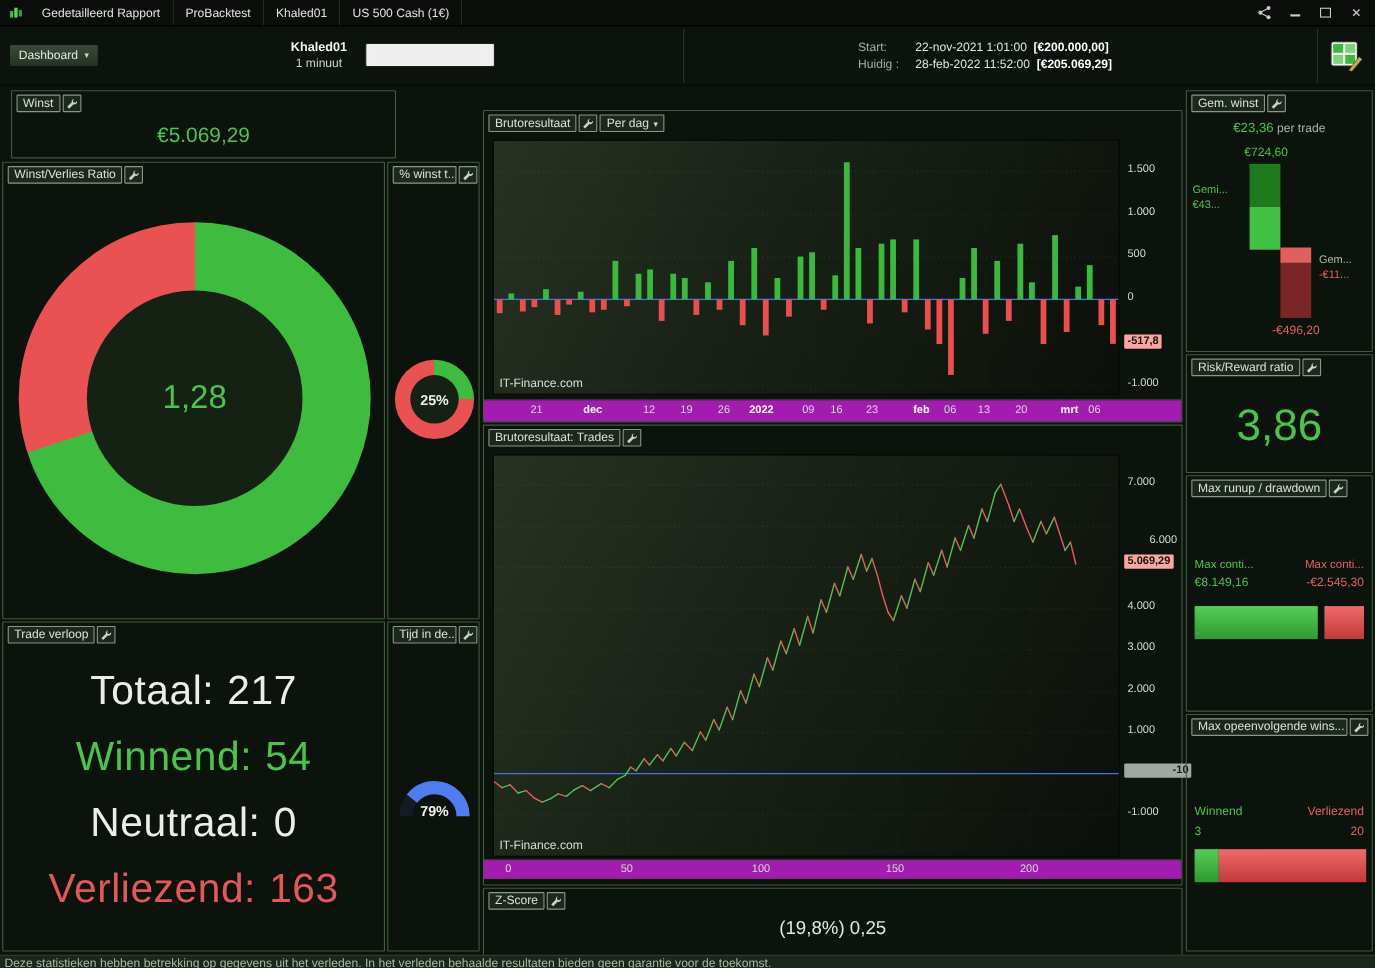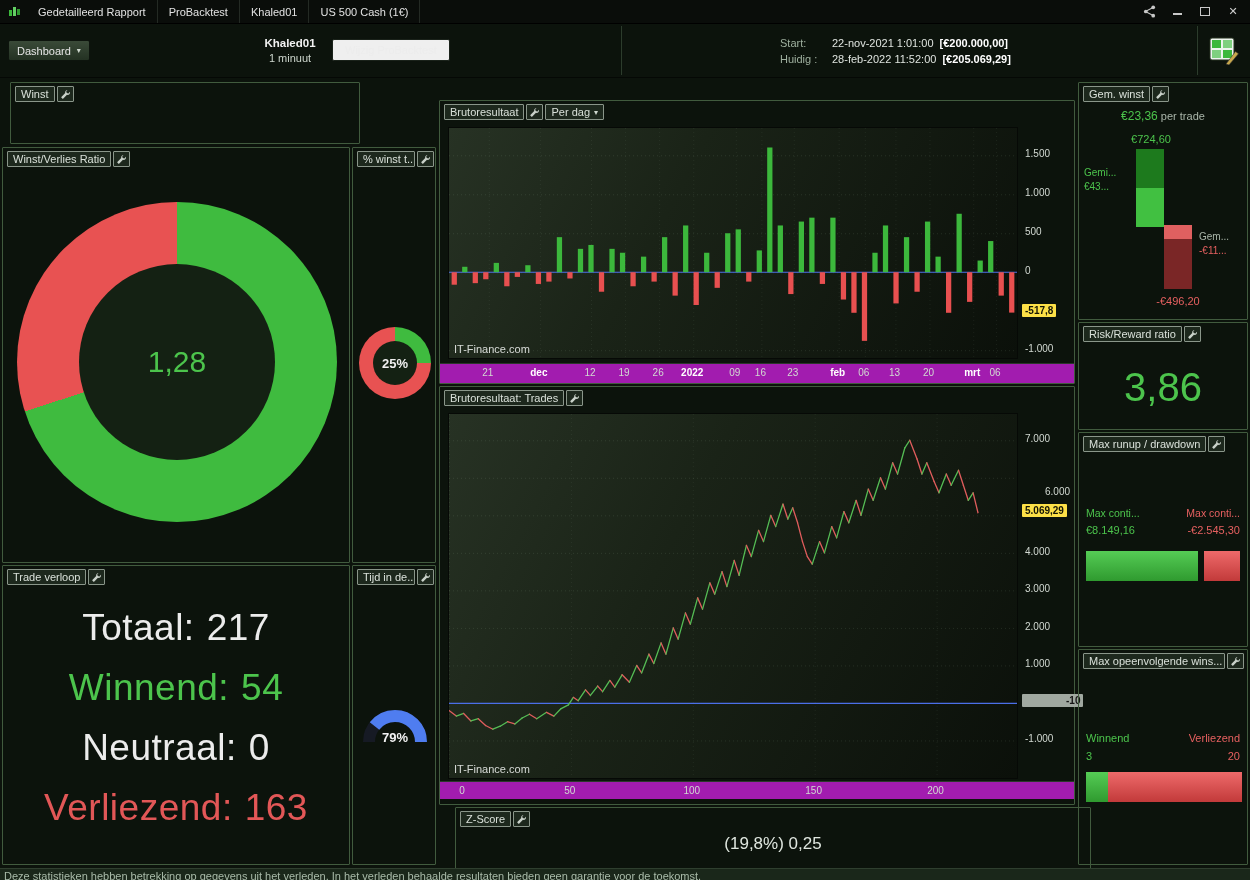--- a/index.html
+++ b/index.html
@@ -65,21 +65,21 @@
   .tv-row{font-size:37px;line-height:60px;letter-spacing:.5px}
   .tv-row .v{margin-left:12px}
   .c-white{color:#ececec}.c-green{color:#4cc44c}.c-red{color:#e25757}
 
   
   .plot{position:absolute;border:1px solid #060906;
     background:linear-gradient(118deg,#273224 0%,#1a2317 38%,#0b100a 100%)}
   .axis-y{position:absolute}
   .ylab{position:absolute;left:5px;font-size:10px;color:#d2d9d2;white-space:nowrap}
   .ylab.tag{left:2px;padding:1px 3px;font-weight:bold;border-radius:1px}
-  .ylab.tag.yellow{background:#fde047;color:#151505}
+  .ylab.tag.yellow{background:#fca5a5;color:#151505}
   .ylab.tag.grey{background:#a0a8a0;color:#151515}
   .axis-x{position:absolute;background:#a21caf;border-top:1px solid #2b372b}
   .xlab{position:absolute;top:3px;width:36px;text-align:center;font-size:10px;color:#d2d9d2}
   .xlab.bold{font-weight:bold;color:#ffffff}
   .watermark{position:absolute;left:5px;bottom:3px;font-size:11px;color:#e9ece9;opacity:.9}
   .gw-lab{position:absolute;font-size:10px;white-space:nowrap}
   .bar-v{position:absolute}
   .r-label{position:absolute;font-size:10.5px;white-space:nowrap}
   .r-value{position:absolute;font-size:11px;font-weight:bold;white-space:nowrap}
   .hbar{position:absolute;height:30px}
@@ -174,20 +174,21 @@
     <div class="chiprow">
       <span class="chip">
           <span>Winst</span>
         </span>
       <span class="toolbtn">
           <svg width="11" height="11" viewBox="0 0 12 12">
             <path d="M8.2 1.1a2.6 2.6 0 0 0-2.5 3.3L1.2 8.9l1.9 1.9 4.5-4.5a2.6 2.6 0 0 0 3.3-3.2L9.2 4.8l-1.9-.5-.5-1.9z" fill="#c9d1c9"></path>
           </svg>
         </span>
     </div>
+    <div class="center-val big-green" style="top:30px;font-size:19px">€5.069,29</div>
   </div>
 
   <div class="panel" style="left:2px;top:147px;width:348px;height:416px">
     <div class="chiprow">
       <span class="chip">
           <span>Winst/Verlies Ratio</span>
         </span>
       <span class="toolbtn">
           <svg width="11" height="11" viewBox="0 0 12 12">
             <path d="M8.2 1.1a2.6 2.6 0 0 0-2.5 3.3L1.2 8.9l1.9 1.9 4.5-4.5a2.6 2.6 0 0 0 3.3-3.2L9.2 4.8l-1.9-.5-.5-1.9z" fill="#c9d1c9"></path>
@@ -505,21 +506,21 @@
       </div>
     <div class="axis-x" style="left:0;top:394px;width:634px;height:18px">
         <div class="xlab" style="left: 4px;">0</div>
         <div class="xlab" style="left: 111.888px;">50</div>
         <div class="xlab" style="left: 233.777px;">100</div>
         <div class="xlab" style="left: 355.665px;">150</div>
         <div class="xlab" style="left: 477.554px;">200</div>
       </div>
   </div>
 
-  <div class="panel" style="left:455px;top:807px;width:636px;height:70px">
+  <div class="panel" style="left:439px;top:807px;width:636px;height:70px">
     <div class="chiprow">
       <span class="chip">
           <span>Z-Score</span>
         </span>
       <span class="toolbtn">
           <svg width="11" height="11" viewBox="0 0 12 12">
             <path d="M8.2 1.1a2.6 2.6 0 0 0-2.5 3.3L1.2 8.9l1.9 1.9 4.5-4.5a2.6 2.6 0 0 0 3.3-3.2L9.2 4.8l-1.9-.5-.5-1.9z" fill="#c9d1c9"></path>
           </svg>
         </span>
     </div>

